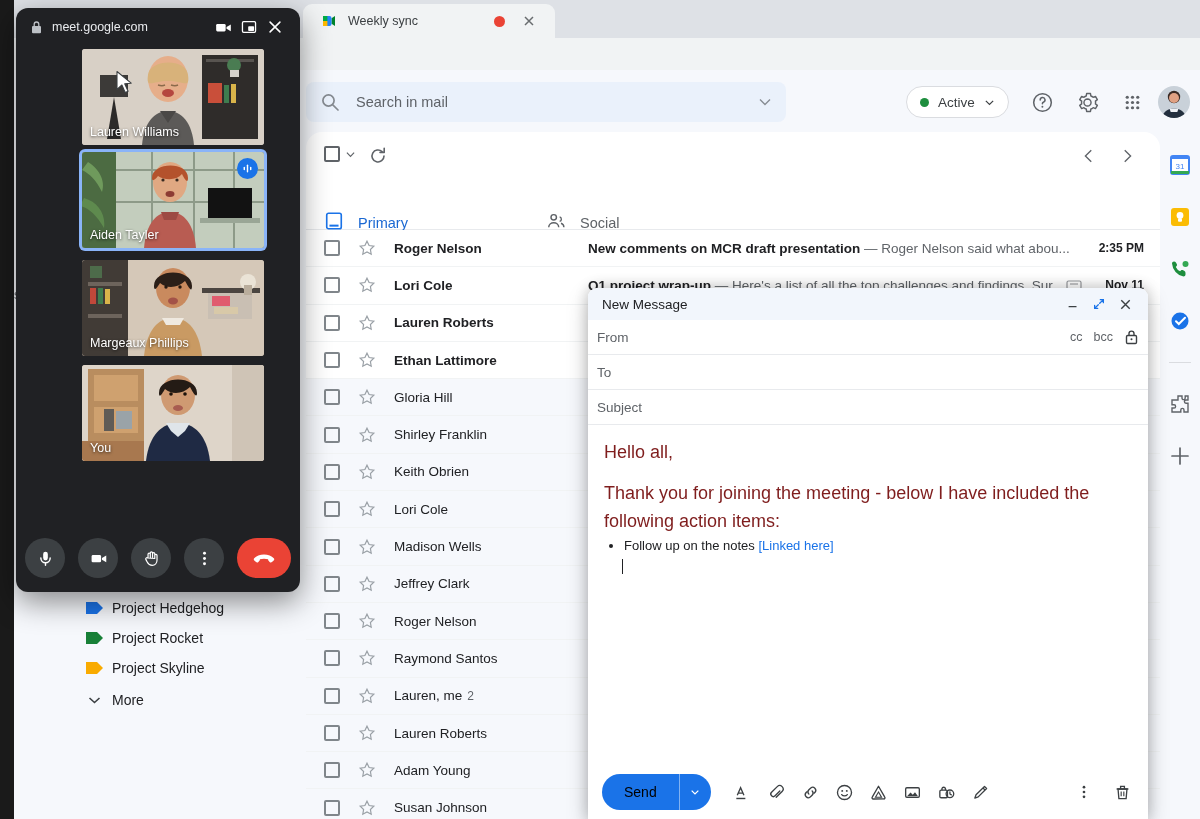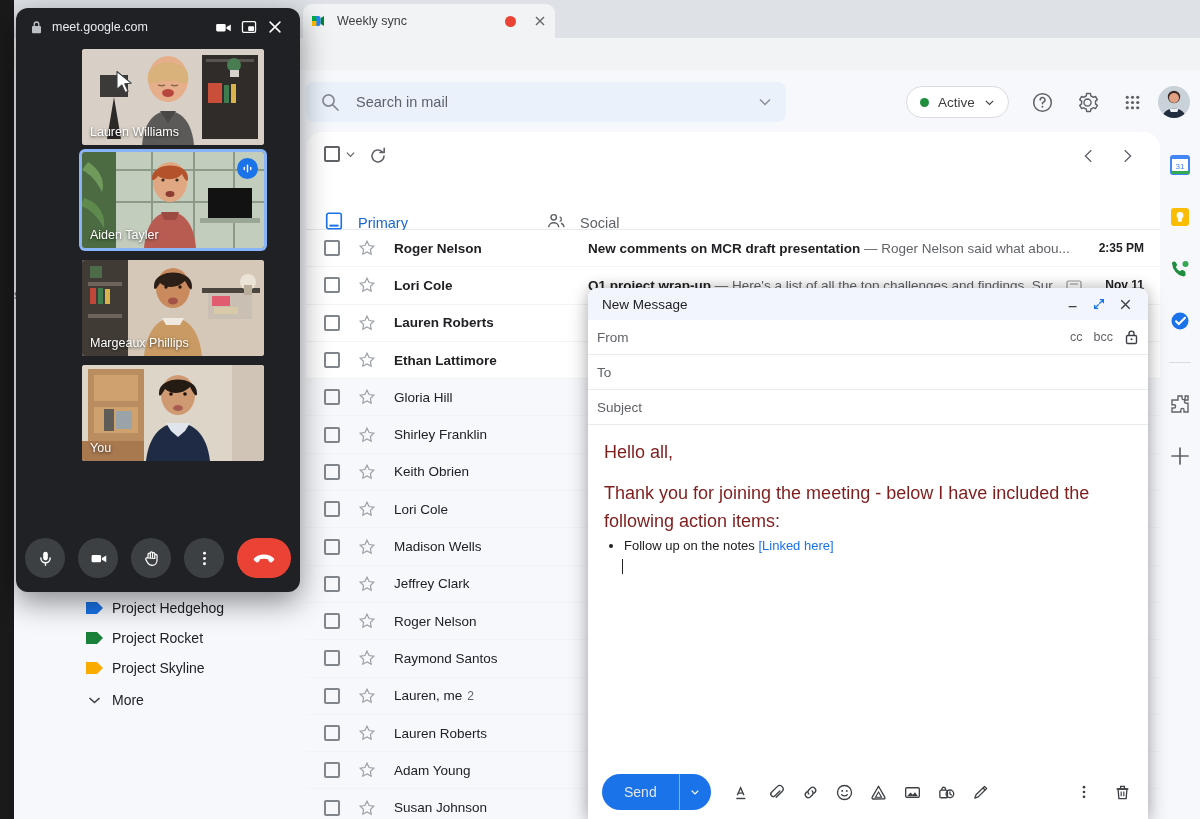--- a/index.html
+++ b/index.html
@@ -16,21 +16,21 @@
     position: absolute; left: 0; top: 0; width: 1200px; height: 819px;
     background: #f6f8fa;
   }
   #tabstrip {
     position: absolute; left: 0; top: 0; width: 1200px; height: 38px;
     background: #dee1e6;
   }
   #tab-weekly-sync {
     position: absolute; left: 303px; top: 4px; width: 252px; height: 34px;
     background: #f1f3f4; border-radius: 9px 9px 0 0;
-    display: flex; align-items: center; padding: 0 7px;
+    display: flex; align-items: center; padding: 0 18px;
   }
   .tab-favicon { width: 16px; height: 16px; flex: 0 0 16px; margin-right: 11px; }
   .tab-title {
     font-size: 12.5px; color: #3c4043; flex: 1; white-space: nowrap;
     overflow: hidden; text-overflow: ellipsis;
   }
   .tab-recdot {
     width: 11px; height: 11px; border-radius: 50%; background: #ea4335;
     margin-right: 16px; flex: 0 0 11px;
   }
@@ -195,21 +195,21 @@
   #caret {
     display: inline-block; width: 1px; height: 15px; background: #202124;
     margin-left: 18px; margin-top: 3px; vertical-align: top;
   }
 
   #compose-footer {
     height: 54px; display: flex; align-items: center; padding: 0 14px; flex: 0 0 54px;
   }
   #send-group { display: flex; height: 36px; border-radius: 18px; overflow: hidden; background: #1a73e8; }
   #send-btn {
-    padding: 0 22px; display: flex; align-items: center; color: #e5e5e5;
+    padding: 0 22px; display: flex; align-items: center; color: #000000;
     font-size: 14px; font-weight: 500;
   }
   #send-caret {
     width: 32px; display: flex; align-items: center; justify-content: center;
     border-left: 1px solid rgba(255,255,255,.45);
   }
   .fmt-icons { display: flex; align-items: center; gap: 10px; margin-left: 20px; }
   .fmt-btn { width: 24px; height: 24px; display: flex; align-items: center; justify-content: center; }
   .footer-right { margin-left: auto; display: flex; align-items: center; gap: 14px; }
 

